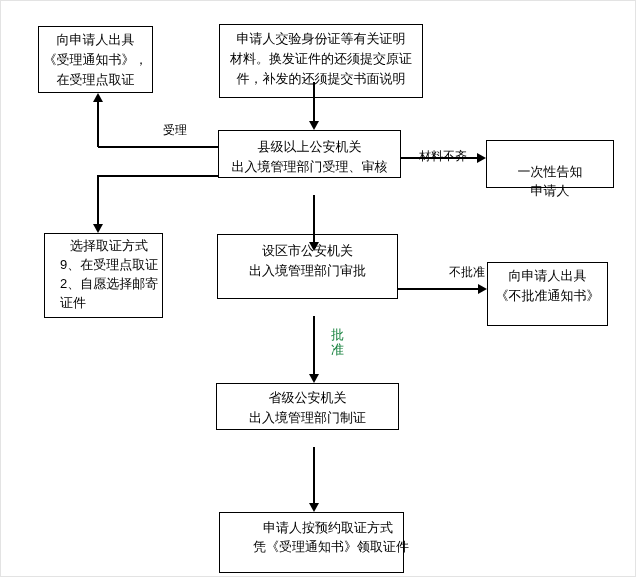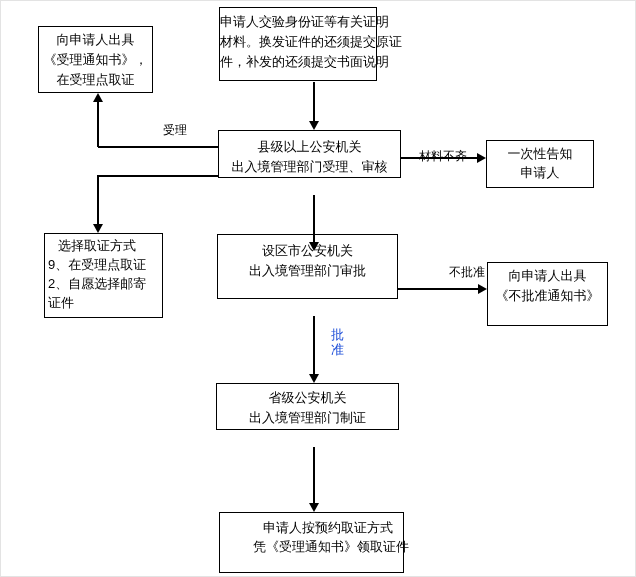--- a/index.html
+++ b/index.html
@@ -37,51 +37,51 @@
     line-height:14px;
     white-space:nowrap;
     color:#000;
   }
   .edge-label-vert{
     position:absolute;
     font-size:13px;
     line-height:15px;
     width:14px;
     word-break:break-all;
-    color:#1d4ed8;
+    color:#15803d;
   }
 </style>
 </head>
 <body>
 
 <div class="canvas">
 
   <div class="box" style="left:37px;top:25px;width:115px;height:67px;padding-top:3px;">
     <div class="ln">向申请人出具</div>
     <div class="ln">《受理通知书》，</div>
     <div class="ln">在受理点取证</div>
   </div>
 
-  <div class="box" style="left:218px;top:6px;width:158px;height:74px;padding-top:4px;">
+  <div class="box" style="left:218px;top:23px;width:204px;height:74px;padding-top:4px;">
     <div class="ln">申请人交验身份证等有关证明</div>
     <div class="ln">材料。换发证件的还须提交原证</div>
     <div class="ln">件，补发的还须提交书面说明</div>
   </div>
 
   <div class="box" style="left:217px;top:129px;width:183px;height:48px;padding-top:6px;">
     <div class="ln">县级以上公安机关</div>
     <div class="ln">出入境管理部门受理、审核</div>
   </div>
 
-  <div class="box" style="left:485px;top:139px;width:108px;height:48px;padding-top:3px;line-height:19px;">
+  <div class="box" style="left:485px;top:139px;width:128px;height:48px;padding-top:21px;line-height:19px;">
     <div class="ln">一次性告知</div>
     <div class="ln">申请人</div>
   </div>
 
-  <div class="box" style="left:43px;top:232px;width:119px;height:85px;padding-top:2px;padding-left:3px;text-align:left;line-height:19px;">
+  <div class="box" style="left:43px;top:232px;width:119px;height:85px;padding-top:2px;padding-left:15px;text-align:left;line-height:19px;">
     <div class="ln" style="padding-left:10px;">选择取证方式</div>
     <div class="ln">9、在受理点取证</div>
     <div class="ln">2、自愿选择邮寄</div>
     <div class="ln">证件</div>
   </div>
 
   <div class="box" style="left:216px;top:233px;width:181px;height:65px;padding-top:6px;">
     <div class="ln">设区市公安机关</div>
     <div class="ln">出入境管理部门审批</div>
   </div>

